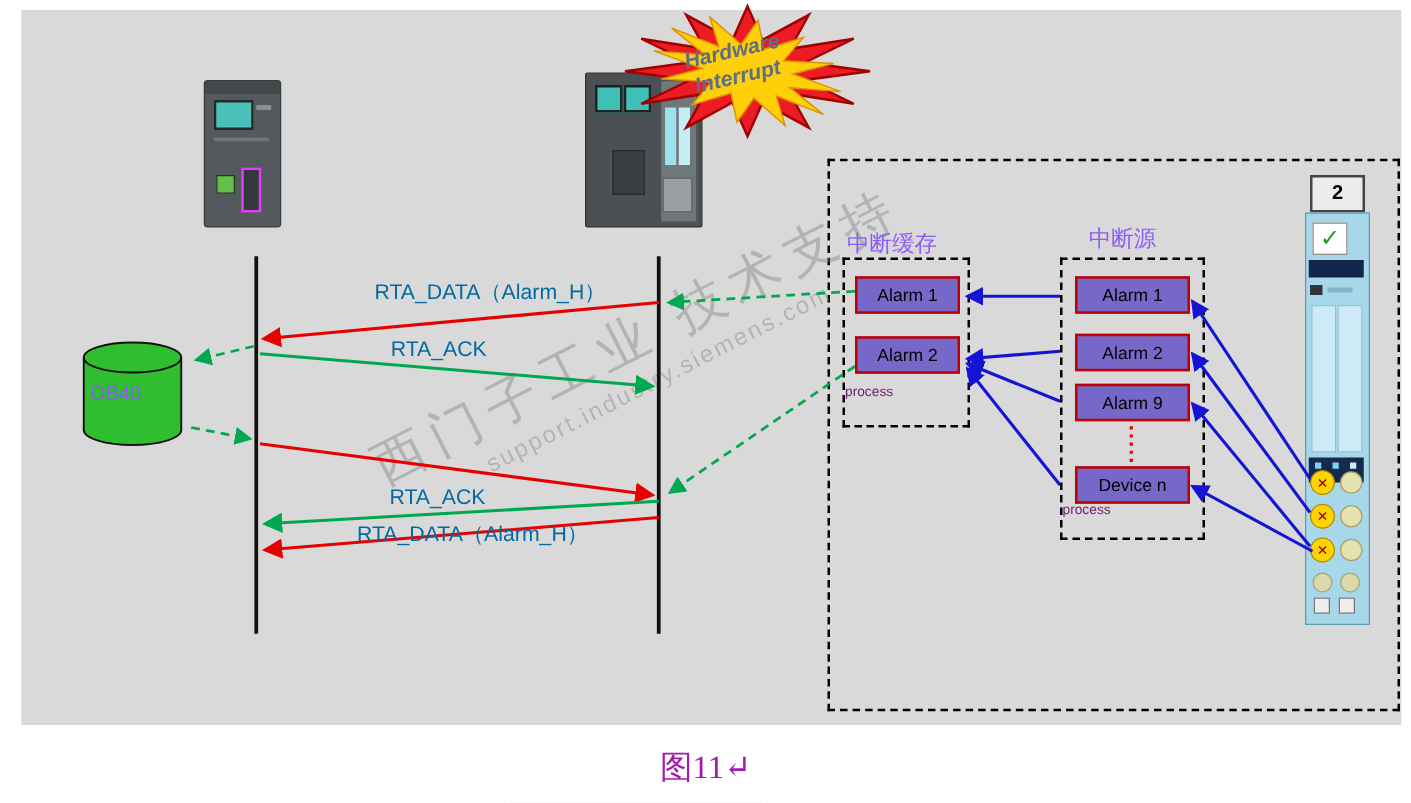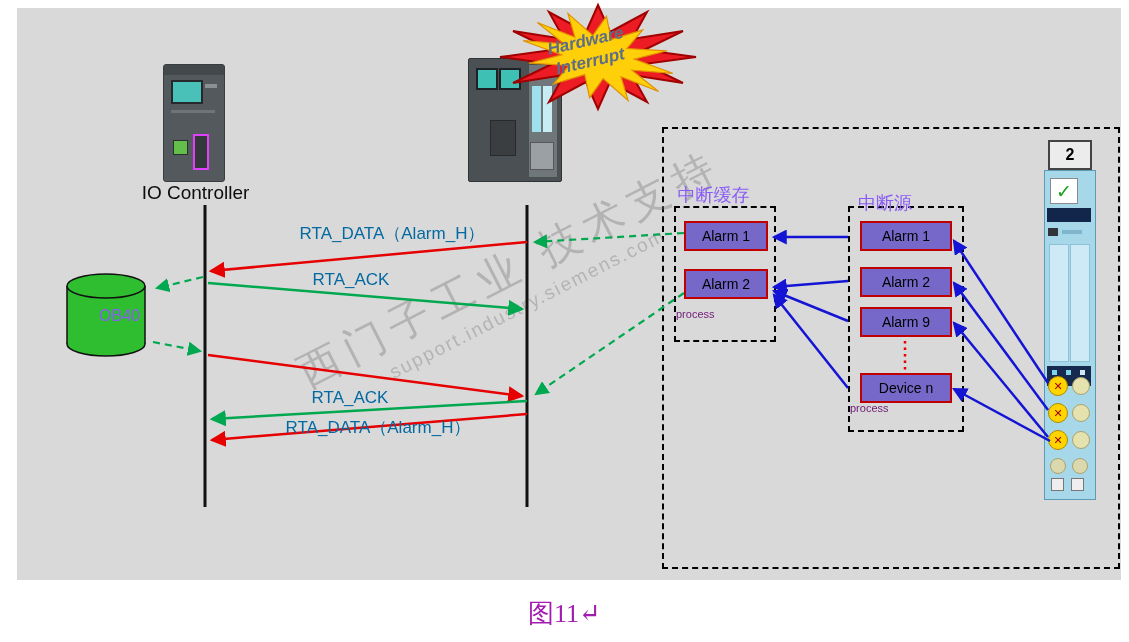--- a/index.html
+++ b/index.html
@@ -38,37 +38,36 @@
 
   <div class="abs" style="left:163px;top:64px;width:62px;height:118px;z-index:2;">
     <div class="abs" style="left:0;top:0;width:60px;height:116px;background:#54595d;border:1px solid #393d40;border-radius:3px;"></div>
     <div class="abs" style="left:1px;top:1px;width:60px;height:10px;background:#43484b;"></div>
     <div class="abs" style="left:8px;top:16px;width:28px;height:20px;background:#49c0b8;border:2px solid #26292b;"></div>
     <div class="abs" style="left:42px;top:20px;width:12px;height:4px;background:#8a9094;"></div>
     <div class="abs" style="left:8px;top:46px;width:44px;height:3px;background:#6e7478;"></div>
     <div class="abs" style="left:10px;top:76px;width:13px;height:13px;background:#62c04a;border:1px solid #2c2f31;"></div>
     <div class="abs" style="left:30px;top:70px;width:12px;height:32px;background:#35383b;border:2px solid #e040fb;"></div>
   </div>
-  <div class="abs actor-label" style="left:118px;top:182px;width:155px;z-index:6;">IO Controller</div>
 
   <div class="abs" style="left:468px;top:58px;width:94px;height:124px;z-index:2;">
     <div class="abs" style="left:0;top:0;width:92px;height:122px;background:#4b5054;border:1px solid #303336;border-radius:2px;"></div>
     <div class="abs" style="left:8px;top:10px;width:18px;height:18px;background:#3fc0b4;border:2px solid #1f2224;"></div>
     <div class="abs" style="left:31px;top:10px;width:18px;height:18px;background:#3fc0b4;border:2px solid #1f2224;"></div>
     <div class="abs" style="left:60px;top:6px;width:28px;height:112px;background:#70777b;border:1px solid #4a4f52;"></div>
     <div class="abs" style="left:64px;top:28px;width:9px;height:46px;background:#9ee0ee;"></div>
     <div class="abs" style="left:75px;top:28px;width:9px;height:46px;background:#c7ecf4;"></div>
     <div class="abs" style="left:62px;top:84px;width:22px;height:26px;background:#9aa0a4;border:1px solid #55595c;"></div>
     <div class="abs" style="left:22px;top:62px;width:24px;height:34px;background:#3a3e41;border:1px solid #27292b;"></div>
   </div>
 
   <div class="abs dashed-box" style="left:662px;top:127px;width:454px;height:438px;z-index:2;"></div>
   <div class="abs lbl cjk" style="left:666px;top:183px;width:95px;font-size:18px;text-align:center;z-index:6;">中断缓存</div>
   <div class="abs dashed-box" style="left:674px;top:206px;width:98px;height:132px;z-index:2;"></div>
-  <div class="abs lbl cjk" style="left:858px;top:191px;width:80px;font-size:18px;text-align:left;z-index:6;">中断源</div>
+  <div class="abs lbl cjk" style="left:858px;top:179px;width:80px;font-size:18px;text-align:center;z-index:6;">中断源</div>
   <div class="abs dashed-box" style="left:848px;top:206px;width:112px;height:222px;z-index:2;"></div>
 
   <div class="abs alarm-box" style="left:684px;top:221px;width:80px;height:26px;z-index:6;">
     <span>Alarm 1</span>
   </div>
   <div class="abs alarm-box" style="left:684px;top:269px;width:80px;height:26px;z-index:6;">
     <span>Alarm 2</span>
   </div>
   <div class="abs process-lbl" style="left:676px;top:308px;width:94px;z-index:6;">process</div>
 
@@ -183,17 +182,17 @@
   <div class="abs burst-text" style="left:518px;top:30px;width:140px;z-index:6;">
     <div>Hardware</div>
     <div>Interrupt</div>
   </div>
 
   <div class="abs msg" style="left:278px;top:222px;width:228px;z-index:6;">RTA_DATA（Alarm_H）</div>
   <div class="abs msg" style="left:286px;top:270px;width:130px;z-index:6;">RTA_ACK</div>
   <div class="abs msg" style="left:290px;top:388px;width:120px;z-index:6;">RTA_ACK</div>
   <div class="abs msg" style="left:268px;top:416px;width:220px;z-index:6;">RTA_DATA（Alarm_H）</div>
 
-  <div class="abs lbl" style="left:72px;top:307px;width:68px;text-align:right;font-size:16px;z-index:6;">OB40</div>
+  <div class="abs lbl" style="left:72px;top:307px;width:68px;text-align:left;font-size:16px;z-index:6;">OB40</div>
 
   <div class="abs caption cjk" style="left:0;top:596px;width:1129px;z-index:6;">图11↵</div>
 
 </div>
 
 </body></html>

